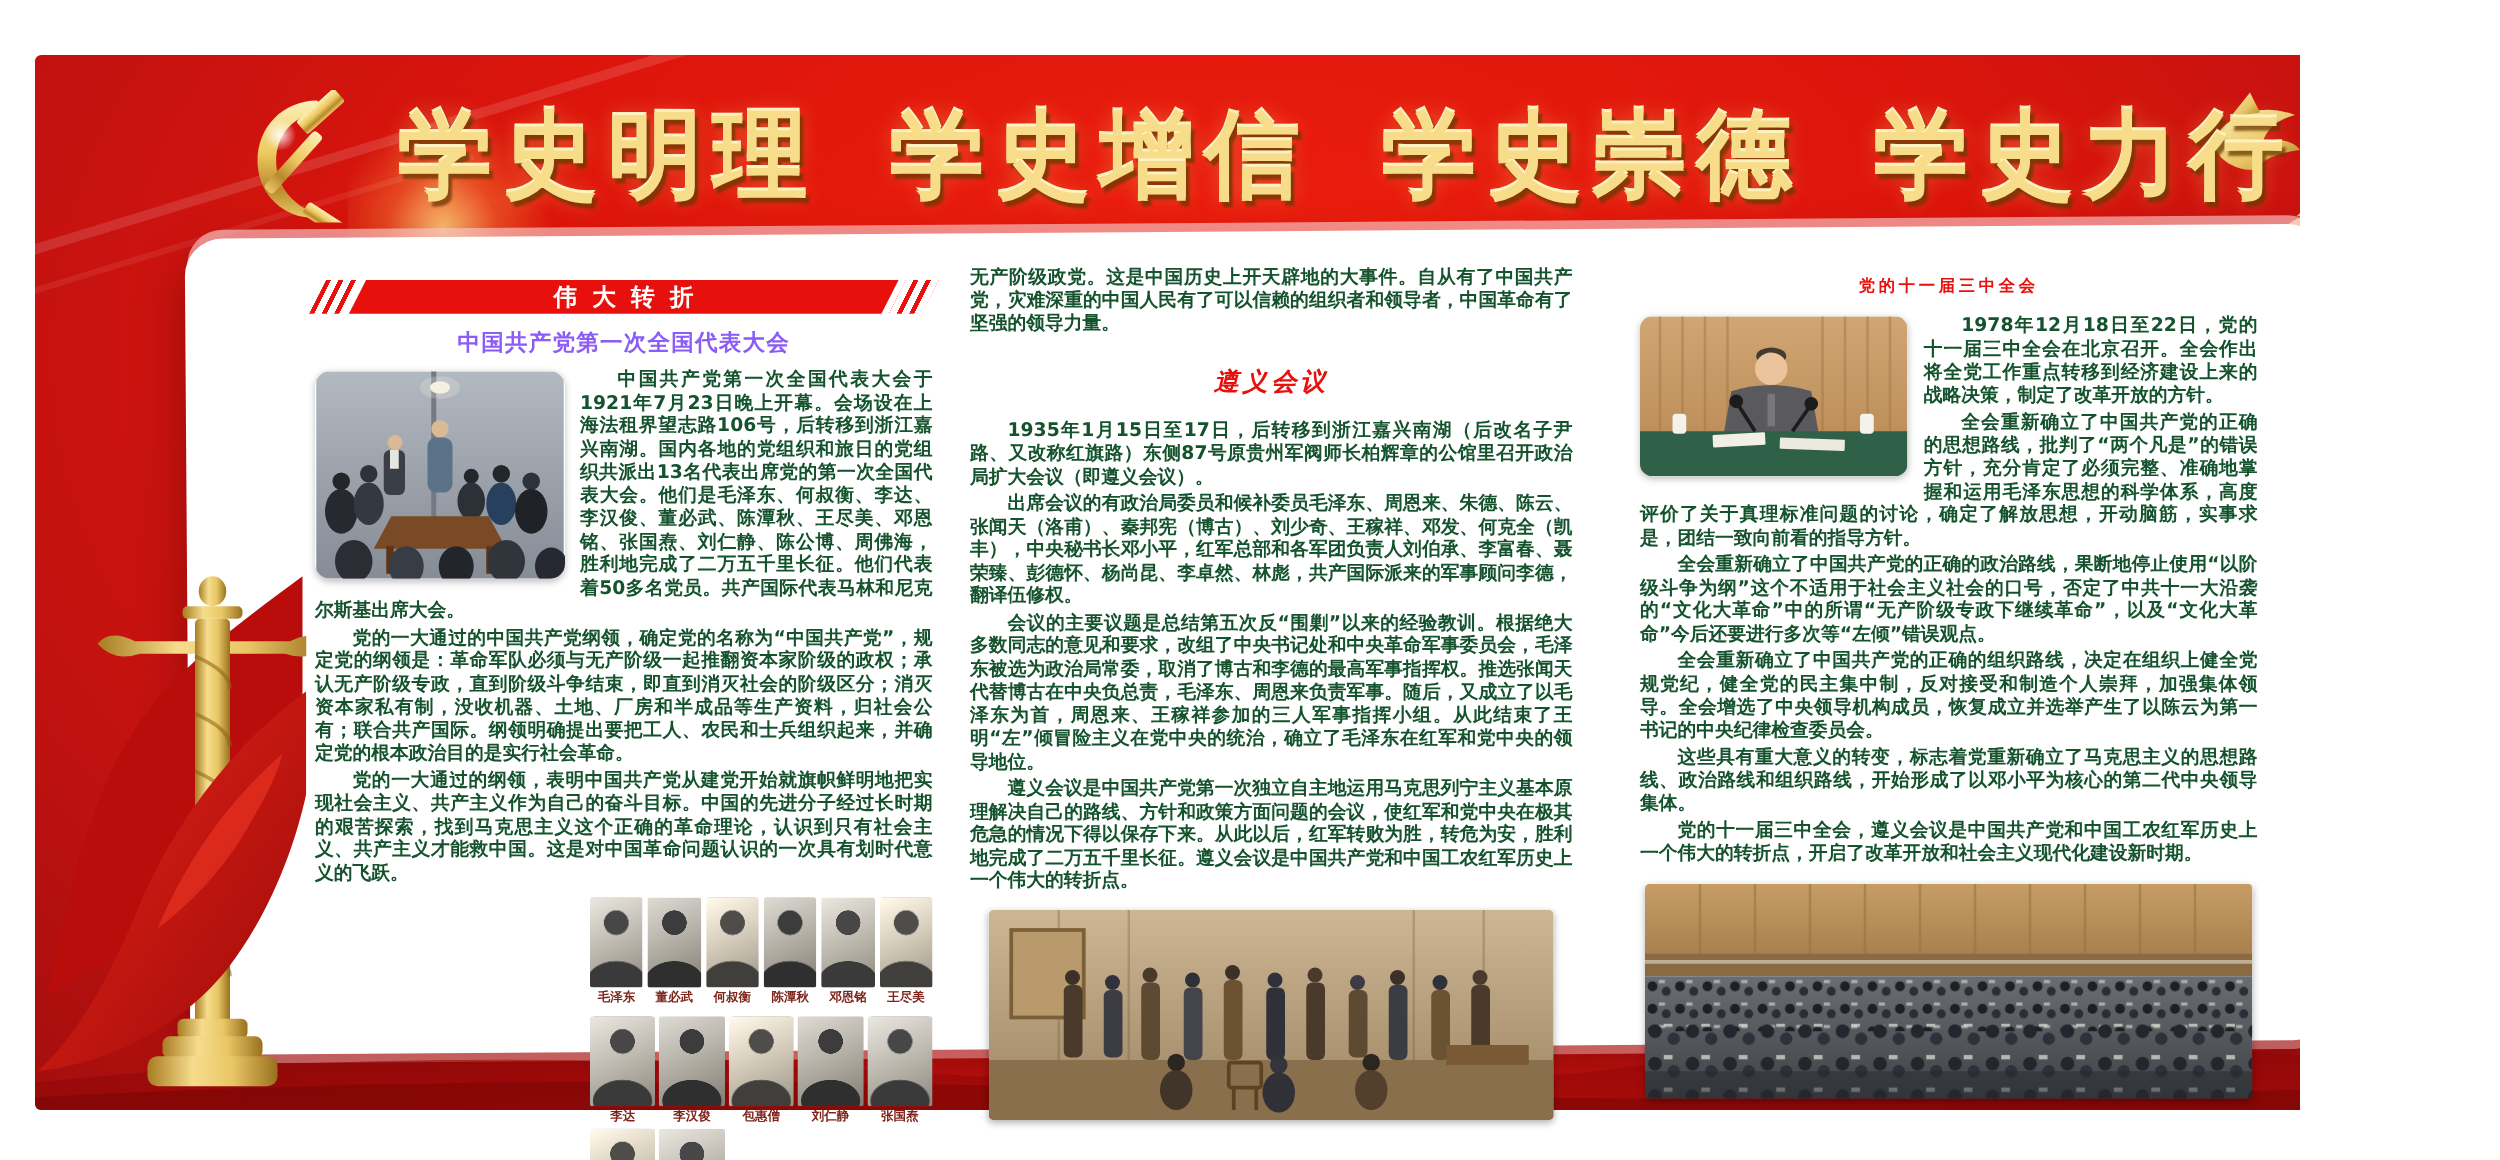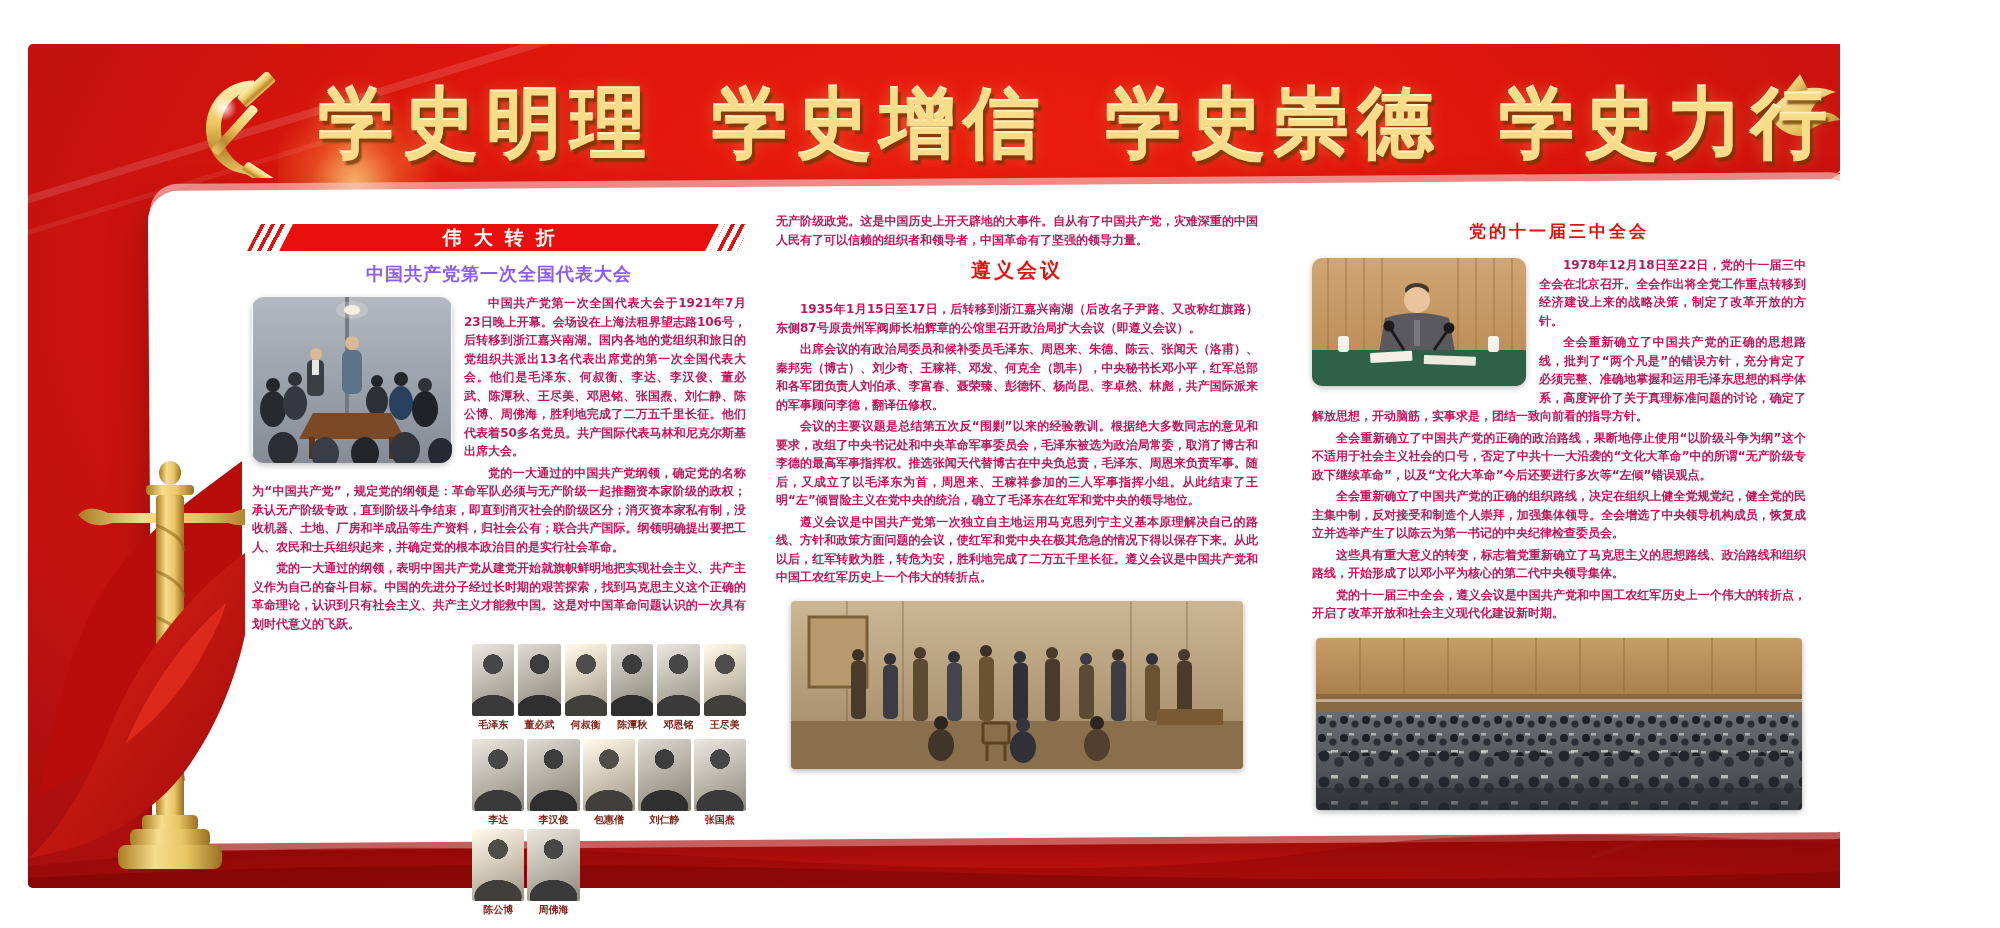--- a/index.html
+++ b/index.html
@@ -28,37 +28,37 @@
   .doves{position:absolute;right:28px;top:28px;width:150px;height:160px;}
   
   .panel{position:absolute;left:122px;top:141px;width:1712px;height:653px;background:#ffffff;border-radius:30px;
          transform:rotate(-0.4deg);z-index:2;
          box-shadow:0 -9px 0 -2px rgba(250,198,198,.65), 0 10px 0 -3px rgba(250,198,198,.45), 0 18px 40px rgba(80,0,0,.45);}
   
   .col{position:absolute;z-index:4;color:#3d3d3d;}
   .col1{left:252px;top:224px;width:494px;}
   .col2{left:776px;top:212px;width:482px;}
   .col3{left:1312px;top:220px;width:494px;}
-  .para{font-size:12px;line-height:18.5px;font-weight:600;text-align:justify;text-indent:2em;
-        margin:0 0 3px 0;color:#be185d;}
+  .para{font-size:15px;line-height:18.5px;font-weight:600;text-align:justify;text-indent:2em;
+        margin:0 0 3px 0;color:#14532d;}
   .para.noindent{text-indent:0;}
   .flow::after{content:"";display:block;clear:both;}
   
   .banner{position:relative;height:27px;margin-bottom:11px;}
   .banner-bar{position:absolute;left:34px;right:34px;top:0;bottom:0;background:#e8100c;transform:skewX(-27deg);
               display:flex;align-items:center;justify-content:center;}
   .banner-text{transform:skewX(27deg);color:#ffffff;font-size:19px;font-weight:800;letter-spacing:12px;text-indent:12px;}
   .banner-stripes{position:absolute;top:0;bottom:0;width:26px;transform:skewX(-27deg);
       background:repeating-linear-gradient(90deg,#e8100c 0 4px,transparent 4px 10px);}
   .bs-left{left:2px;}
   .bs-right{right:2px;background:repeating-linear-gradient(90deg,transparent 0 6px,#e8100c 6px 10px);}
   .subtitle{color:#8b5cf6;font-size:18px;font-weight:800;text-align:center;letter-spacing:1px;margin:0 0 8px 0;}
   .sec-head{color:#e8100c;font-size:20px;font-weight:800;text-align:center;letter-spacing:3px;}
-  .col2 .sec-head{margin:8px 0 16px 0;}
-  .col3 .sec-head{margin:0 0 13px 0;font-size:17px;}
+  .col2 .sec-head{margin:24px 0 16px 0;font-style:italic;}
+  .col3 .sec-head{margin:0 0 13px 0;font-size:13px;}
   
   .photo1{float:left;width:200px;height:166px;border-radius:12px;overflow:hidden;margin:3px 12px 4px 0;
           box-shadow:0 2px 6px rgba(0,0,0,.25);}
   .photo-deng{float:left;width:214px;height:128px;border-radius:10px;overflow:hidden;margin:2px 13px 4px 0;
           box-shadow:0 2px 6px rgba(0,0,0,.25);}
   .painting{clear:both;width:452px;height:168px;margin:14px auto 0 auto;border-radius:4px;overflow:hidden;
           box-shadow:0 2px 6px rgba(0,0,0,.3);}
   .hallphoto{clear:both;width:486px;height:172px;margin:12px auto 0 auto;border-radius:4px;overflow:hidden;
           box-shadow:0 2px 6px rgba(0,0,0,.3);}
   .photo1 svg,.photo-deng svg,.painting svg,.hallphoto svg{display:block;width:100%;height:100%;}

